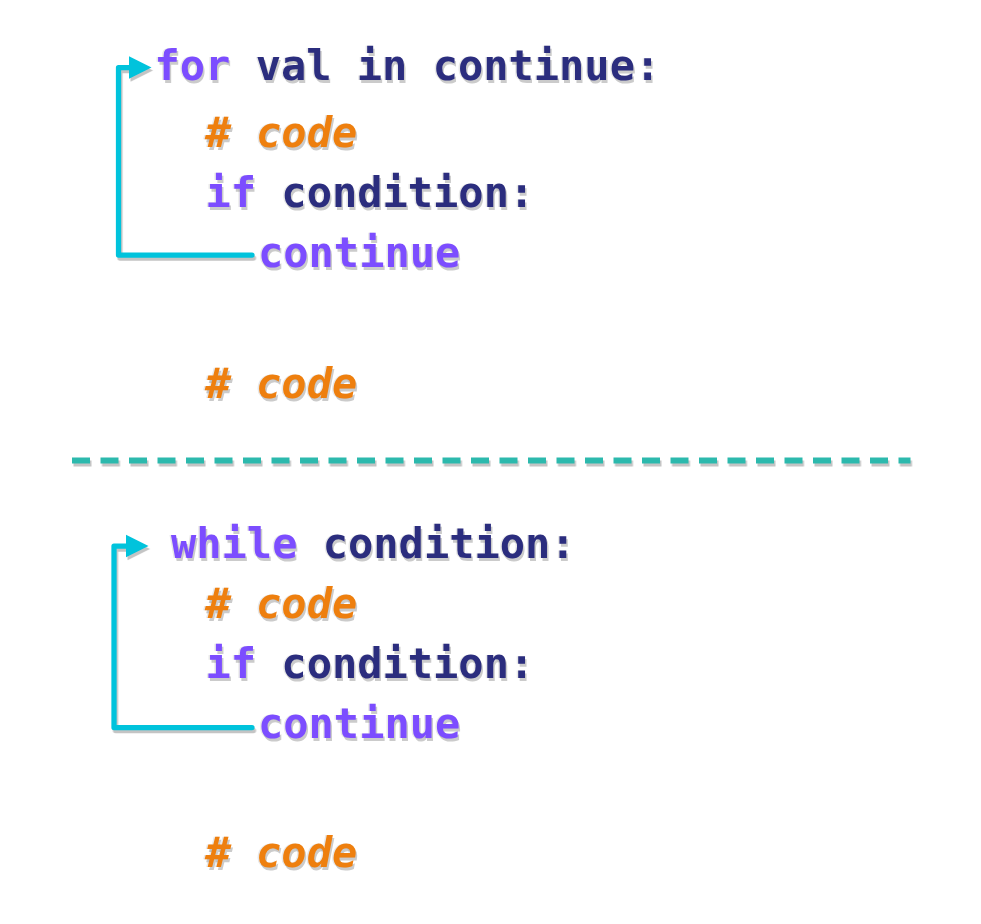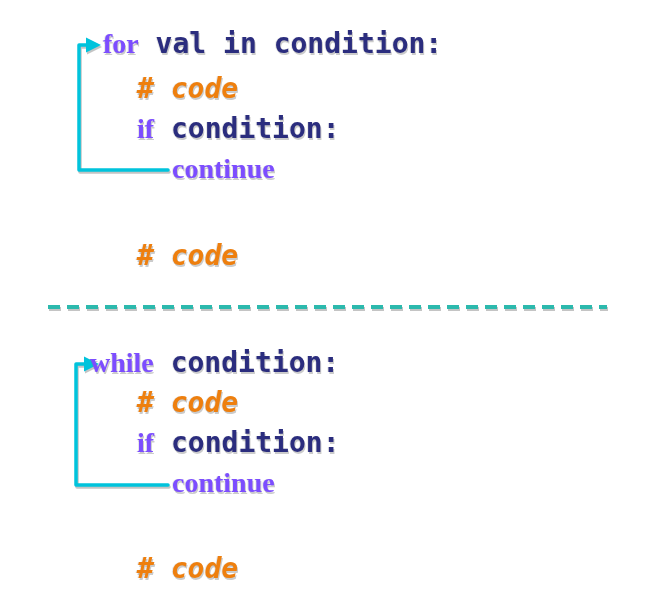--- a/index.html
+++ b/index.html
@@ -24,21 +24,21 @@
   }
   .code-line {
     position: absolute;
     white-space: pre;
     font-size: 28px;
     font-weight: bold;
     line-height: 33px;
     letter-spacing: 0;
     text-shadow: 1px 2px 0 rgba(125,125,125,0.40), -1px 0 0 rgba(125,125,125,0.18);
   }
-  .kw   { color: var(--color-keyword, #7c4dff); font-family: Liberation Serif, serif; }
+  .kw   { color: var(--color-keyword, #7c4dff); }
   .plain{ color: var(--color-code_text, #2b2d7e); }
   .cmt  { color: var(--color-comment, #ee7f0e); font-style: italic; }
 </style>
 </head>
 <body>
 
 <div class="canvas">
 
   <svg class="overlay" viewBox="0 0 654 616">
 
@@ -48,31 +48,31 @@
     </g>
 
     <line x1="48" y1="307" x2="607" y2="307" stroke-width="4" stroke-dasharray="12 7" stroke="#2cb9ad"></line>
 
     <g>
       <path d="M168 485 H76 V364 H84" fill="none" stroke-width="3.5" stroke-linecap="round" stroke-linejoin="round" stroke="#00c3dc"></path>
       <path d="M84 356.5 L99 364 L84 371.5 Z" fill="#00c3dc"></path>
     </g>
   </svg>
 
-  <div class="code-line" style="left:103px; top:27px"><span class="kw">for</span><span class="plain"> val in condition:</span></div>
+  <div class="code-line" style="left:103px; top:27px"><span class="kw">for</span><span class="plain"> val in continue:</span></div>
 
   <div class="code-line cmt" style="left:137px; top:72px"># code</div>
 
   <div class="code-line" style="left:137px; top:112px"><span class="kw">if</span><span class="plain"> condition:</span></div>
 
   <div class="code-line kw" style="left:172px; top:152px">continue</div>
 
   <div class="code-line cmt" style="left:137px; top:239px"># code</div>
 
-  <div class="code-line" style="left:90px; top:346px"><span class="kw">while</span><span class="plain"> condition:</span></div>
+  <div class="code-line" style="left:114px; top:346px"><span class="kw">while</span><span class="plain"> condition:</span></div>
 
   <div class="code-line cmt" style="left:137px; top:386px"># code</div>
 
   <div class="code-line" style="left:137px; top:426px"><span class="kw">if</span><span class="plain"> condition:</span></div>
 
   <div class="code-line kw" style="left:172px; top:466px">continue</div>
 
   <div class="code-line cmt" style="left:137px; top:552px"># code</div>
 
 </div>

